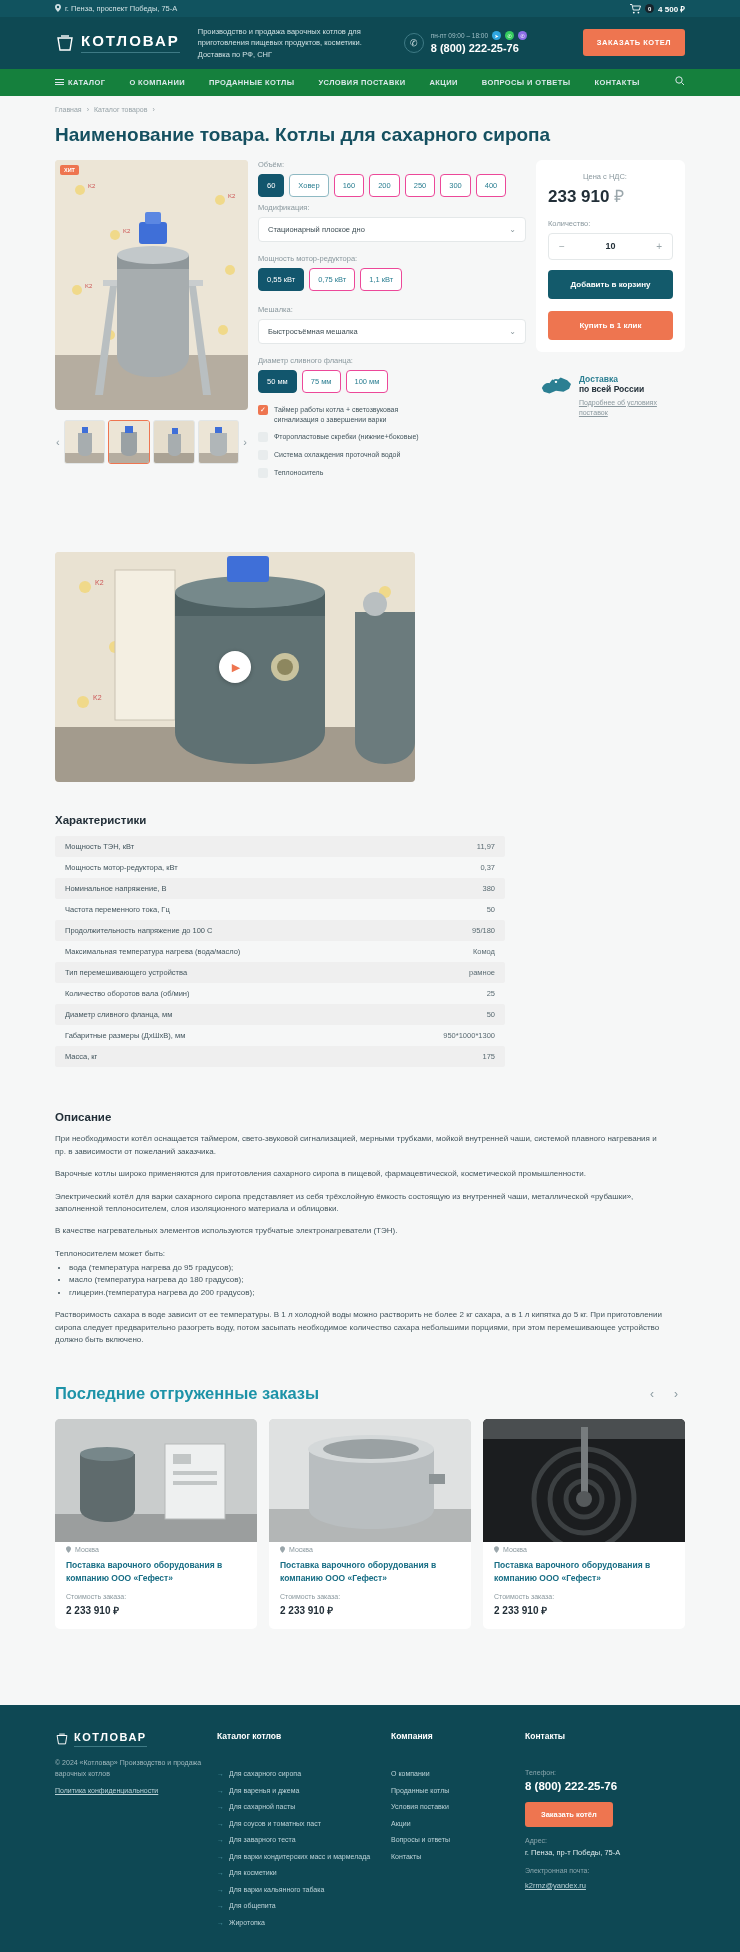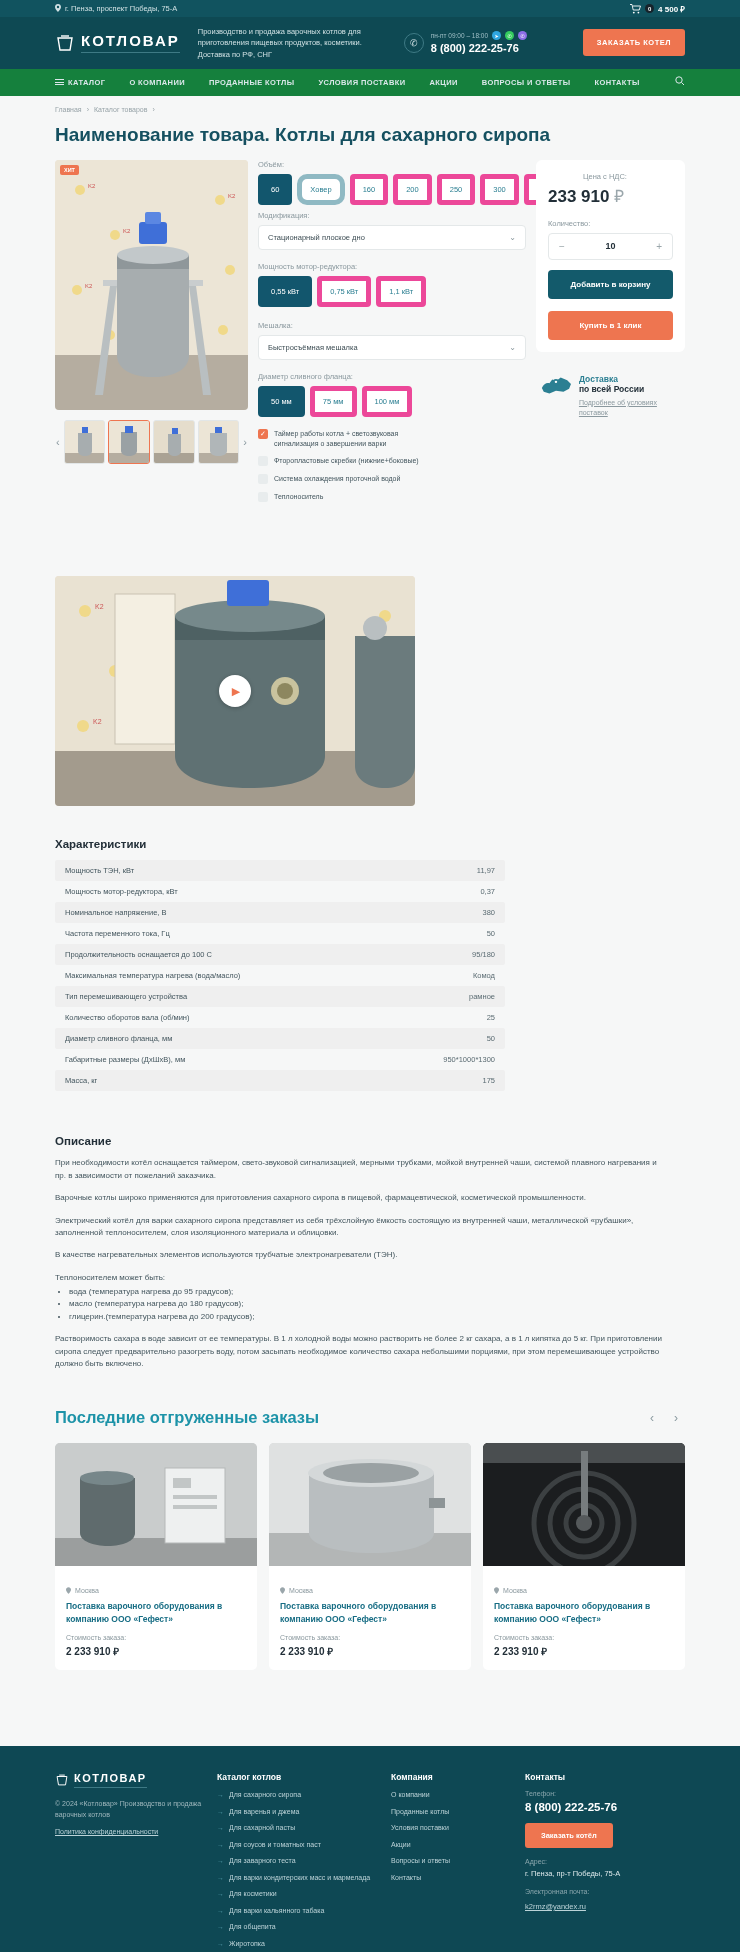--- a/index.html
+++ b/index.html
@@ -49,23 +49,23 @@
   .hit-badge { position:absolute; top:5px; left:5px; background:#ee7550; color:#fff; font-size:5.5px; font-weight:bold; padding:2px 4px; border-radius:2px; }
   .thumbs { display:flex; align-items:center; gap:3px; margin-top:10px; }
   .th-nav { color:#8a9aa0; font-size:11px; cursor:pointer; padding:0 1px; background:none; border:none; font-family:inherit; }
   .thumb { width:42px; height:44px; border-radius:3px; overflow:hidden; border:1px solid #e2e6e7; cursor:pointer; background:#ece5d6; }
   .thumb.active { border:1px solid #ee7550; }
   .thumb svg, .main-img svg { display:block; }
 
   .opt-col { width:268px; flex:none; }
   .opt-label { font-size:7.5px; color:#8a989e; margin:0 0 5px; }
   .chip-row { display:flex; gap:5px; margin-bottom:6px; }
-  .chip { background:#fff; border:5px solid #ec4899; color:#2b7f92; border-radius:4px; font-size:7.5px; padding:6px 8px; cursor:pointer; font-family:inherit; }
+  .chip { background:#fff; border:1px solid #ec4899; color:#2b7f92; border-radius:4px; font-size:7.5px; padding:6px 8px; cursor:pointer; font-family:inherit; }
   .chip.sel { background:#12566d; border-color:#12566d; color:#fff; }
-  .chip.hov { border-color:#8fb9c3;border-radius:10px; }
+  .chip.hov { border-color:#8fb9c3; }
   .sel-box { width:100%; background:#fff; border:1px solid #e4e8e9; border-radius:4px; font-size:7.5px; color:#3c4c53; padding:7px 9px; display:flex; align-items:center; justify-content:space-between; cursor:pointer; margin-bottom:12px; }
   .sel-box .chev { color:#8a989e; font-size:8px; }
   .checks { margin-top:12px; }
   .check-row { display:flex; gap:6px; align-items:flex-start; margin-bottom:8px; cursor:pointer; }
   .cbox { width:10px; height:10px; flex:none; border-radius:2px; background:#e8eced; display:flex; align-items:center; justify-content:center; color:#fff; font-size:7px; }
   .cbox.on { background:#ee7550; }
   .check-row span.lbl { font-size:7px; color:#42555d; line-height:1.4; max-width:150px; }
 
   .buy-col { width:149px; flex:none; }
   .buy-card { background:#fff; border-radius:6px; padding:12px; }
@@ -105,35 +105,35 @@
 
   
   .orders { margin-top:38px; }
   .orders-head { display:flex; align-items:center; justify-content:space-between; }
   .orders-head h2 { font-size:16.5px; color:#1d93a8; font-weight:bold; }
   .o-nav { display:flex; gap:6px; }
   .o-nav button { width:18px; height:18px; border:none; background:none; color:#8a9aa0; font-size:12px; cursor:pointer; font-family:inherit; }
   .cards { display:flex; gap:12px; margin-top:16px; }
   .card { width:202px; background:#fff; border-radius:5px; overflow:hidden; cursor:pointer; }
   .card-img { height:123px; background:#cfd2d2; }
-  .card-body { padding:21px 11px 12px; }
+  .card-body { padding:4px 11px 12px; }
   .city { display:flex; align-items:center; gap:4px; font-size:7px; color:#8a989e; }
   .card-title { font-size:8.5px; font-weight:bold; color:#176d84; line-height:1.45; margin-top:6px; }
   .cost-label { font-size:7px; color:#8a989e; margin-top:9px; }
   .cost { font-size:10px; font-weight:bold; color:#222f38; margin-top:3px; }
 
   
   .footer { background:#0e4854; margin-top:76px; padding:26px 0 22px; }
   .footer .inner { display:flex; }
   .f-col1 { width:150px; }
   .f-logo { display:flex; align-items:center; gap:5px; }
   .f-logo .logo-text { font-size:11px; letter-spacing:1.5px; }
   .f-copy { color:#9fb7bd; font-size:7px; line-height:1.6; margin-top:10px; }
   .f-priv { color:#bcd3d8; font-size:7px; text-decoration:underline; margin-top:8px; display:inline-block; cursor:pointer; }
-  .f-h { color:#fff; font-size:8.5px; font-weight:bold; margin-bottom:8px; }
+  .f-h { color:#fff; font-size:8.5px; font-weight:bold; margin-bottom:28px; }
   .f-col2 { width:160px; margin-left:12px; }
   .f-col3 { width:110px; margin-left:14px; }
   .f-col4 { width:160px; margin-left:24px; }
   .f-link { display:flex; gap:5px; align-items:flex-start; color:#bcd3d8; font-size:7px; line-height:1.5; text-decoration:none; margin-bottom:6px; cursor:pointer; }
   .f-link .arr { color:#4d93a1; font-size:7px; }
   .f-label { color:#8aa6ad; font-size:7px; margin-top:10px; }
   .f-phone { color:#fff; font-size:11.5px; font-weight:bold; text-decoration:none; display:block; margin-top:4px; }
   .f-btn { background:#ee7550; color:#fff; border:none; border-radius:3px; font-size:7.5px; font-weight:bold; padding:8px 16px; margin-top:10px; cursor:pointer; font-family:inherit; }
   .f-addr { color:#dde9eb; font-size:7.5px; margin-top:4px; }
   .f-mail { color:#bcd3d8; font-size:7.5px; text-decoration:underline; display:inline-block; margin-top:4px; cursor:pointer; }
@@ -437,21 +437,21 @@
           </div>
         <div class="spec-row">
             <span>Номинальное напряжение, В</span>
             <span class="v">380</span>
           </div>
         <div class="spec-row">
             <span>Частота переменного тока, Гц</span>
             <span class="v">50</span>
           </div>
         <div class="spec-row">
-            <span>Продолжительность оснащается до 100 С</span>
+            <span>Продолжительность напряжение до 100 С</span>
             <span class="v">95/180</span>
           </div>
         <div class="spec-row">
             <span>Максимальная температура нагрева (вода/масло)</span>
             <span class="v">Комод</span>
           </div>
         <div class="spec-row">
             <span>Тип перемешивающего устройства</span>
             <span class="v">рамное</span>
           </div>

